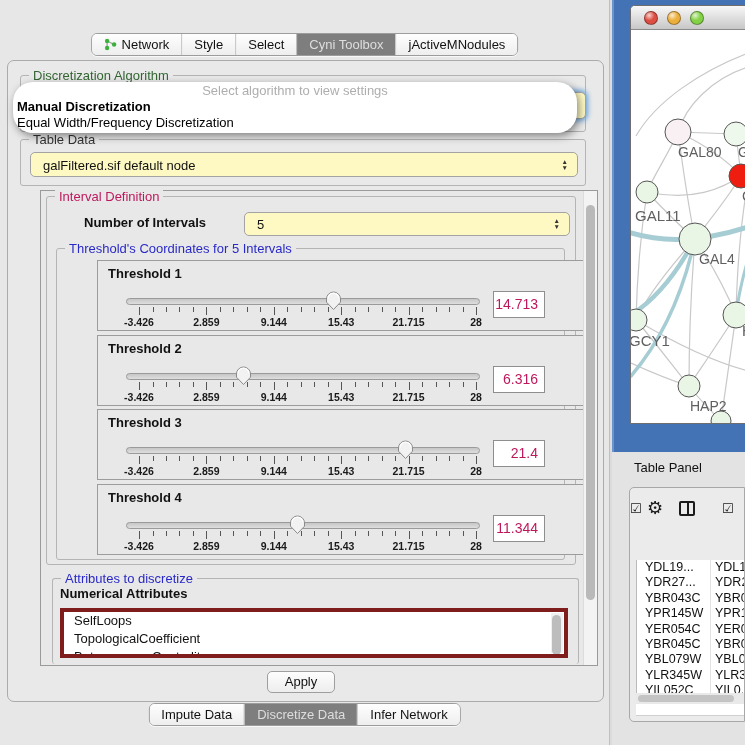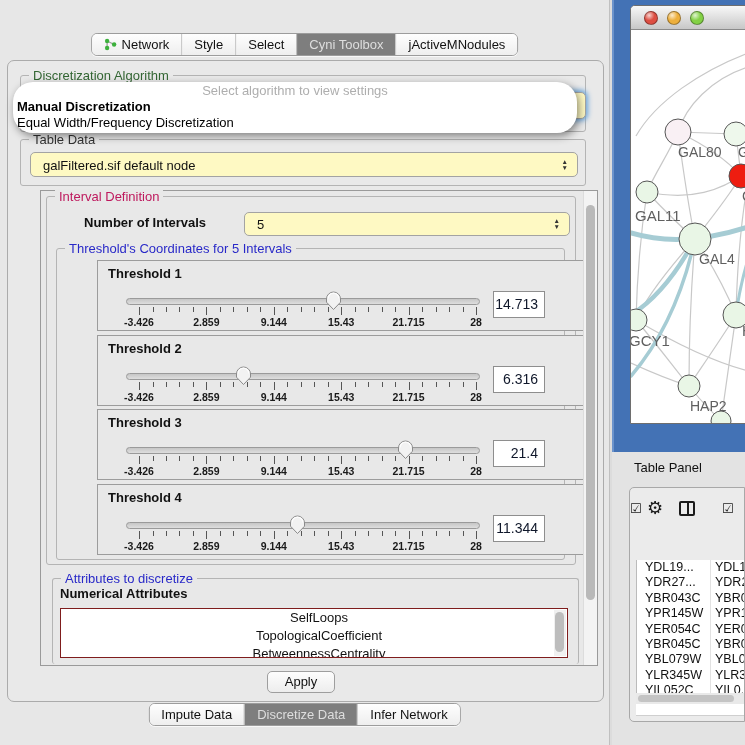--- a/index.html
+++ b/index.html
@@ -66,25 +66,25 @@
   .track{position:absolute;left:28px;top:37px;width:354px;height:7px;border:1px solid #9a9a9a;border-radius:4px;
     background:linear-gradient(#c6c6c6,#dedede);}
   .ticks{position:absolute;left:41px;top:46px;width:337px;height:9px;}
   .tick{position:absolute;top:0;width:1px;background:#555;}
   .tick.minor{height:5px;}
   .tick.major{height:8px;}
   .tick-labels{position:absolute;left:41px;top:55px;width:337px;height:12px;}
   .tick-lab{position:absolute;transform:translateX(-50%);font-size:10.5px;font-weight:bold;color:#1a1a1a;white-space:nowrap;}
   .thumb-sl{position:absolute;top:29px;width:19px;height:21px;}
   .value-box{position:absolute;left:395px;top:30px;width:52px;height:27px;background:#fff;border:1px solid #8e8e8e;
-    font-size:14px;color:#0f172a;text-align:right;line-height:25px;padding-right:6px;}
+    font-size:14px;color:#be185d;text-align:right;line-height:25px;padding-right:6px;}
 
   #group-attrs{left:11px;top:387px;width:527px;height:86px;border-bottom:none;}
   #attrs-label{position:absolute;left:7px;top:7px;font-size:13px;font-weight:bold;color:#111;}
-  #attr-list{position:absolute;left:7px;top:29px;width:508px;height:50px;background:#fff;border:1px solid #7f1d1d;overflow:hidden;text-align:center;}
+  #attr-list{position:absolute;left:7px;top:29px;width:508px;height:50px;background:#fff;border:4px solid #7f1d1d;overflow:hidden;}
   .attr-item{font-size:13px;color:#111;line-height:18px;padding-left:10px;white-space:nowrap;}
   #attr-scroll{position:absolute;right:1px;top:1px;bottom:1px;width:12px;background:#f0f0f0;}
   #attr-scroll .thumb{position:absolute;left:1px;top:2px;width:9px;height:40px;background:#bdbdbd;border-radius:5px;}
 
   #apply-btn{position:absolute;left:259px;top:610px;width:68px;height:22px;background:linear-gradient(#fdfdfd,#ededed);
     border:1px solid #9e9e9e;border-radius:5px;font-size:13px;color:#111;text-align:center;line-height:20px;}
 
   
   #right-panel{position:absolute;left:612px;top:0;width:133px;height:745px;background:#e3e3e3;}
   #net-blue{position:absolute;left:0;top:0;width:133px;height:452px;background:#4372b5;border-left:2px solid #6b93cc;}

